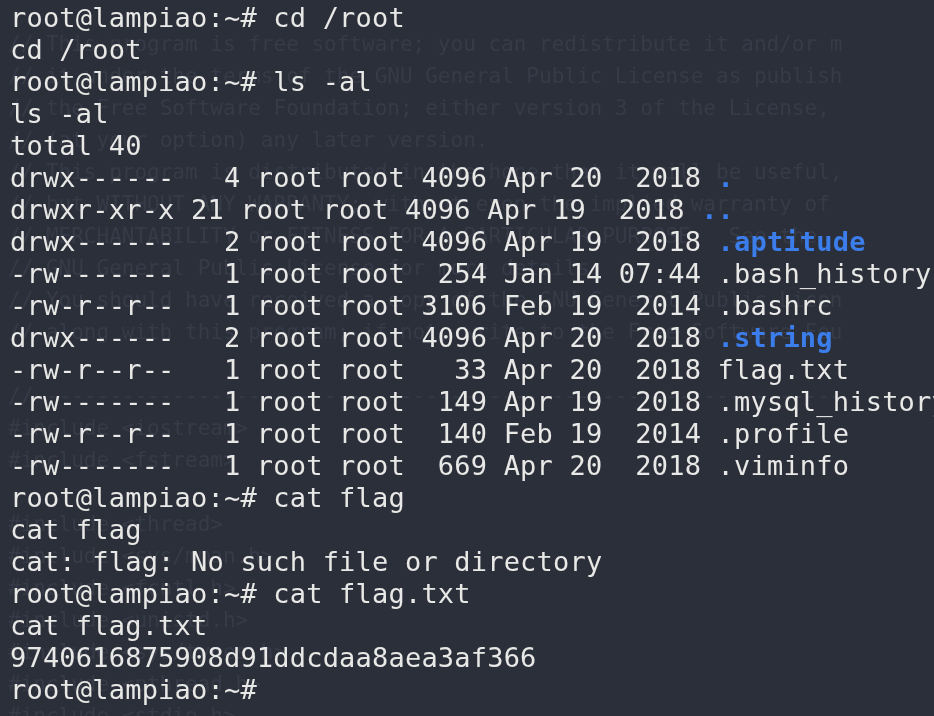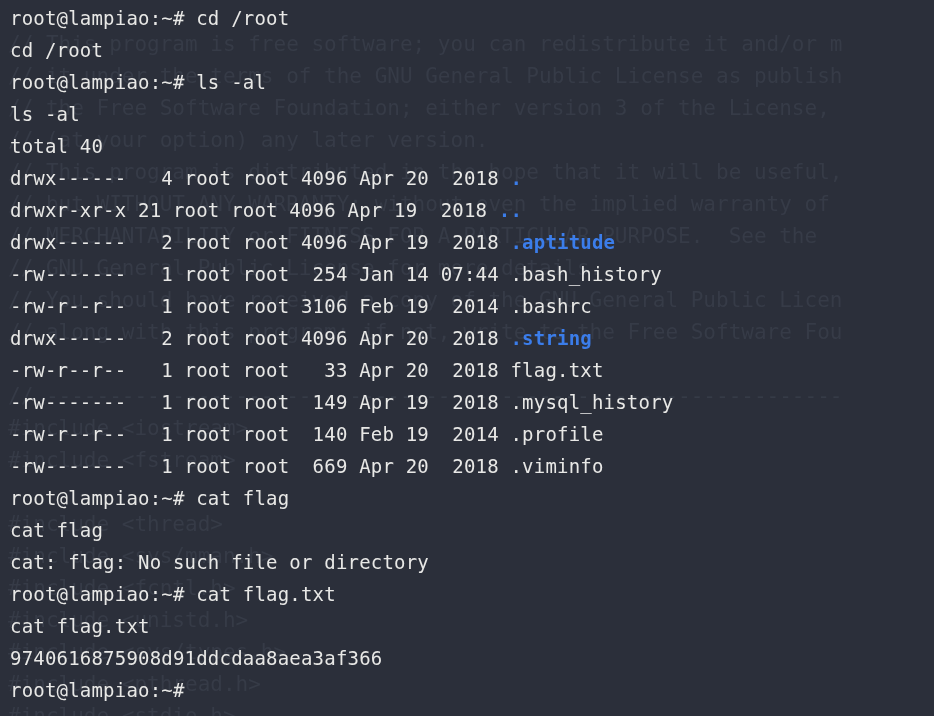--- a/index.html
+++ b/index.html
@@ -48,21 +48,21 @@
     height: 716px;
     z-index: 2;
     padding: 2px 0 0 10px;
     box-sizing: border-box;
   }
   .row {
     height: 32px;
     line-height: 32px;
     white-space: pre;
     font-family: "DejaVu Sans Mono", "Liberation Mono", monospace;
-    font-size: 19px;
+    font-size: 27px;
     letter-spacing: 0.2px;
     color: #e8e8e6;
   }
   .row .dir {
     color: #3b7dea;
     font-weight: bold;
   }
   .row .plain { color: #e8e8e6; }
 </style>
 </head>

